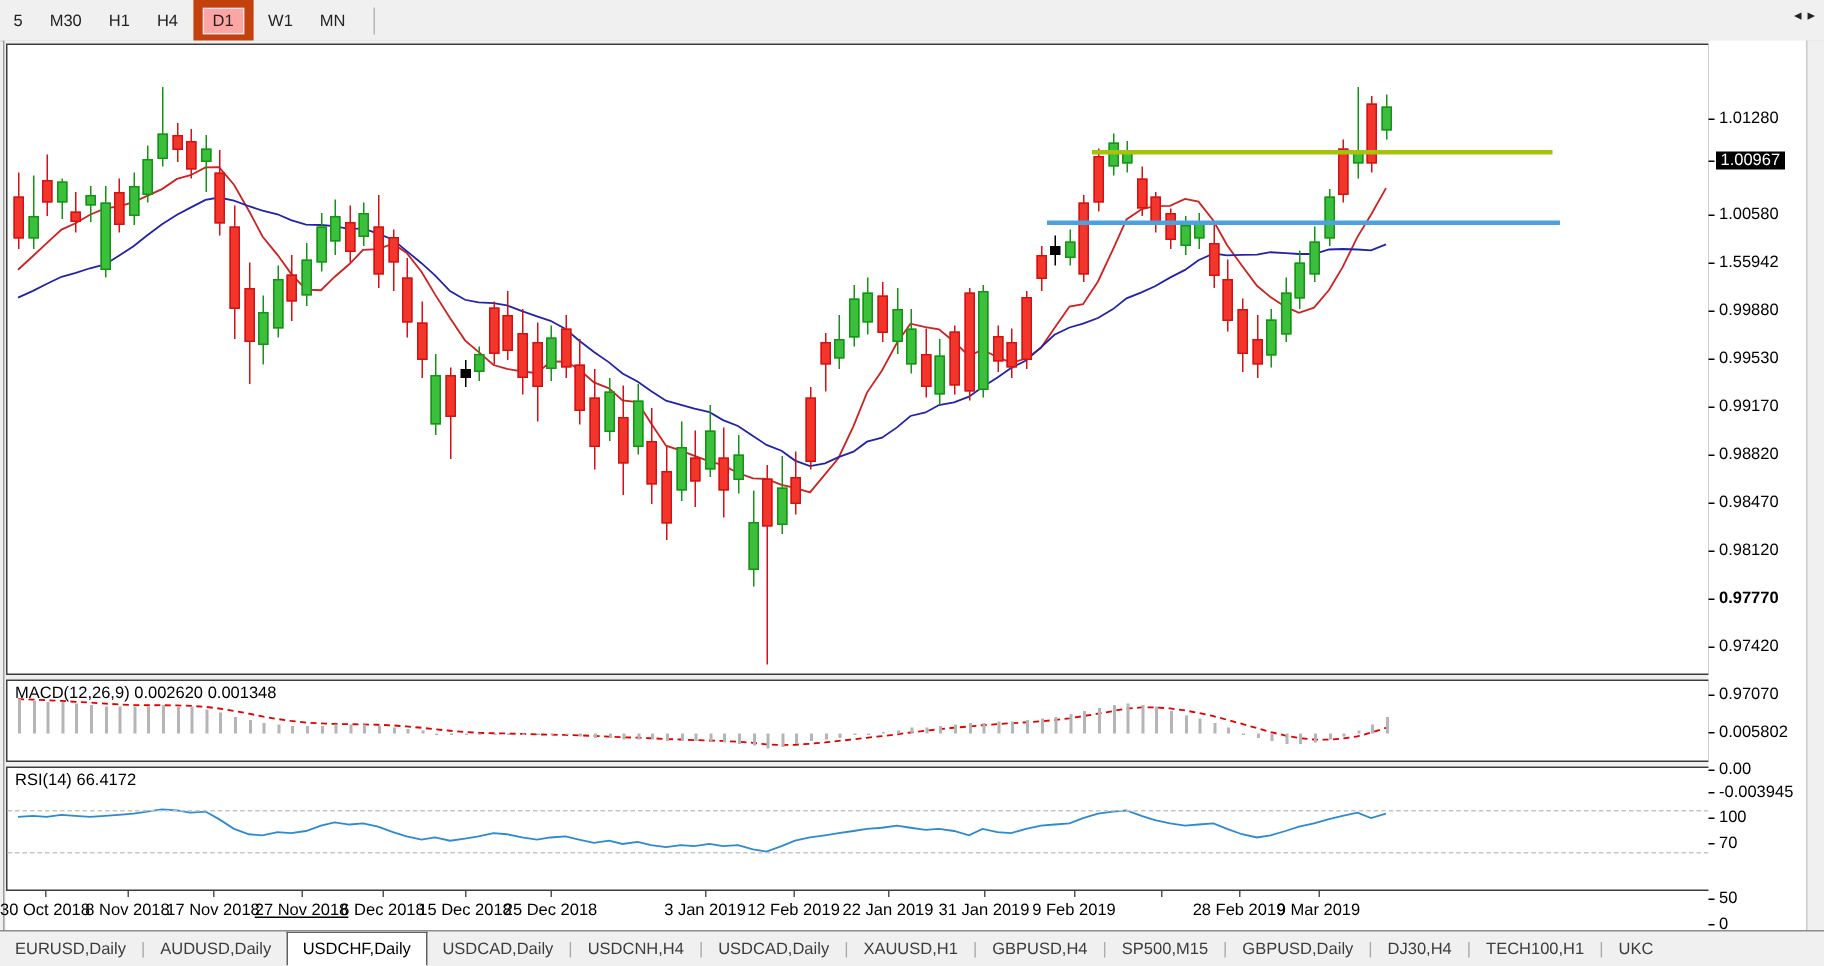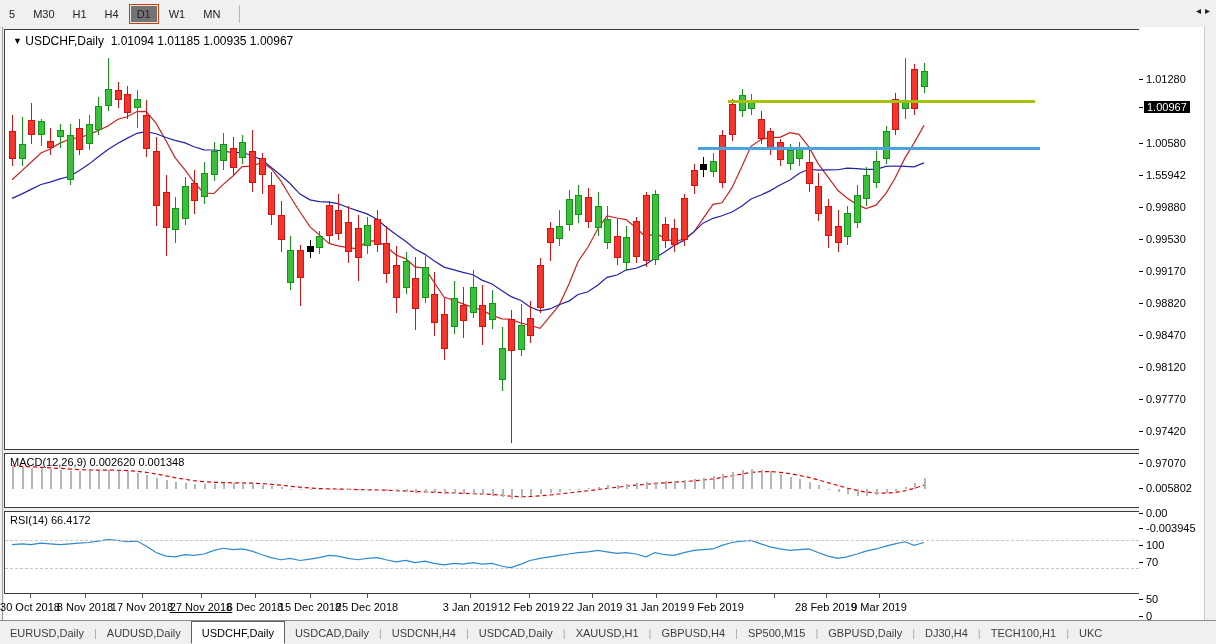--- a/index.html
+++ b/index.html
@@ -2,21 +2,21 @@
 <html><head>
 <meta charset="utf-8">
 <style>
   html,body{margin:0;padding:0;width:1216px;height:644px;overflow:hidden;
     font-family:"Liberation Sans","DejaVu Sans",sans-serif;background:#f0f0f0;}
   #app{position:relative;width:1216px;height:644px;background:#f0f0f0;}
   
   #toolbar{position:absolute;left:0;top:0;width:1216px;height:27px;background:#f0f0f0;
     border-bottom:1px solid #d9d9d9;display:flex;align-items:center;}
   .tf-btn{font-size:11px;color:#222;padding:3px 7px;margin:0 1px;border:1px solid transparent;cursor:default;}
-  .tf-btn.active{background:#737373;border:1px solid #c2410c;box-shadow:inset 0 0 0 1px #e8e8e8;}
+  .tf-btn.active{background:#fca5a5;border:6px solid #c2410c;box-shadow:inset 0 0 0 1px #e8e8e8;}
   #tf-sep{width:1px;height:18px;background:#b8b8b8;margin-left:10px;}
   
   #client{position:absolute;left:2px;top:27px;width:1202px;height:593px;background:#f0f0f0;border-left:1px solid #9e9e9e;}
   .panel{position:absolute;left:1px;width:1134px;background:#fff;border:1px solid #3c3c3c;}
   #plot{top:2px;height:419px;}
   #macd-panel{top:426px;height:53px;}
   #rsi-panel{top:484px;height:81px;padding-left:16px;}
   #date-strip{position:absolute;left:1px;top:567px;width:1202px;height:26px;background:#fff;}
   #axis-col{position:absolute;left:1136px;top:0px;width:66px;height:567px;background:#fff;}
   svg{position:absolute;left:0;top:0;overflow:visible;}
@@ -57,21 +57,20 @@
       <div class="tf-btn">H1</div>
       <div class="tf-btn">H4</div>
       <div class="tf-btn active">D1</div>
       <div class="tf-btn">W1</div>
       <div class="tf-btn">MN</div>
       <div id="tf-sep"></div>
     </div>
 
   <div id="client">
     <div id="plot" class="panel">
-      <div id="chart-title"><span class="tri">▼</span> <span>USDCHF,Daily</span>  <span>1.01094 1.01185 1.00935 1.00967</span></div>
       <svg id="main-svg" width="1134" height="419">
           <polyline points="7,149.8083999999984 17,140.67639999999938 26,132.19668571428343 36,123.06468571428445 45,119.02051428571463 55,113.14994285714295 65,108.9753142857137 74,107.67074285714153 84,104.80068571428444 93,100.62605714285516 103,96.06005714285565 113,89.27628571428613 122,86.79759999999925 132,81.57931428571469 141,81.44885714285525 151,93.18999999999855 161,110.67125714285606 170,127.63068571428596 180,139.8936571428549 189,152.41754285714268 199,163.1150285714287 209,163.5063999999989 218,154.63531428571372 228,146.02514285714238 237,136.63222857142756 247,136.1103999999999 257,132.4576000000003 266,138.45862857142734 276,151.11297142857154 285,166.24599999999964 295,182.03131428571476 305,196.903428571429 314,204.60039999999947 324,213.34102857143023 333,215.95017142857154 343,217.6461142857139 353,218.8202285714276 362,211.12325714285618 372,210.86234285714136 381,216.21108571428533 391,224.95171428571308 401,228.86542857142751 410,236.9537714285712 420,238.12788571428496 429,252.21725714285571 439,267.0893714285709 449,270.4812571428557 458,273.87314285714046 468,277.5259428571421 477,280.13508571428537 487,285.35337142857196 497,288.87571428571414 506,289.2670857142854 516,293.1807999999998 525,295.26811428571244 535,298.268628571428 545,286.2665714285698 554,275.30817142857205 564,254.0436571428565 573,231.73548571428563 583,216.9938285714278 593,198.46891428571297 602,185.8145714285708 612,188.03234285714285 621,189.5978285714288 631,197.81662857142686 641,207.20954285714174 650,203.1653714285709 660,208.12274285714267 669,211.77554285714223 679,209.16639999999893 689,201.86079999999873 698,188.68462857142788 708,174.3343428571423 717,172.76885714285635 727,157.63582857142728 737,136.24085714285732 746,116.28091428571491 756,109.49714285714339 765,107.40982857142873 775,107.27937142856928 785,102.5829142857144 794,104.4093142857142 804,117.19411428571277 813,133.37079999999816 823,147.1992571428561 833,160.5058857142854 842,168.0724000000004 852,174.59525714285712 861,178.5089714285706 871,175.1170857142858 881,163.3759428571425 890,148.24291428571445 900,127.89159999999879 909,113.14994285714295 919,95.4077714285706" fill="none" stroke="#cc2222" stroke-width="1.2"></polyline>
           <polyline points="7,168.40447272726988 17,163.88689999999735 26,159.361876923075 36,154.50485714285531 45,152.06095999999894 55,148.83812499999863 65,146.26303529411564 74,140.67639999999938 84,134.1228470588253 93,127.03211764705986 103,119.51164705882286 113,113.17296470588252 122,108.39209411764728 132,103.28891764706043 141,101.67738823529436 151,103.71865882352787 161,107.47889411764737 170,110.37964705882592 180,112.85065882353092 189,116.71832941176422 199,119.78023529411757 209,119.99510588235535 218,120.8008705882333 228,122.73470588235301 237,122.3049647058815 247,125.74289411764533 257,129.82543529411646 266,137.2384705882335 276,145.45727058823363 285,153.51491764705895 295,164.09729411764516 305,169.84508235293924 314,171.61776470588012 324,172.10122352941056 333,173.60531764705775 343,177.47298823529206 353,180.857199999999 362,183.86538823529241 372,189.34458823529485 381,196.97249411764562 391,204.60040000000146 401,211.58369411764704 410,218.99672941176516 420,224.36849411764769 429,230.70717647059007 439,237.09957647059036 449,239.89289411764798 458,242.41762352941095 468,244.7811999999991 477,250.09924705882167 487,254.02063529411492 497,260.73534117646886 506,266.5905647058808 516,270.5119529411751 525,277.0655058823512 535,280.7720235294108 545,278.945623529412 554,274.755647058822 564,271.1028470588224 573,264.4418588235304 583,261.8096941176466 593,254.9338352941179 602,247.30592941176405 612,244.9960705882338 621,240.0540470588228 631,238.2813647058819 641,234.4136941176435 650,227.96757647058632 660,221.6826117647039 669,215.39764705882243 679,210.40190588235248 689,201.5922117647051 698,193.1585411764682 708,188.32395294117708 717,185.74550588235013 727,181.98527058823367 737,176.07632941176377 746,168.9318823529394 756,164.95677647058818 765,160.87423529411808 775,155.07272941176507 785,149.91583529411628 794,143.52343529411797 804,139.01115294117642 813,140.19294117646896 823,139.87063529411938 833,139.7631999999995 842,138.15167058823545 852,138.68884705882482 861,139.33345882352802 871,139.33345882352802 881,136.32527058823362 890,136.00296470588 900,136.32527058823362 909,136.862447058823 919,132.8873411764718" fill="none" stroke="#2323a8" stroke-width="1.2"></polyline>
         </svg>
     <div class="wick" style="left: 7px; top: 84.9712px; height: 51.1392px; background: rgb(212, 18, 18);"></div>
         <div class="body" style="left: 4px; top: 101.409px; height: 27.396px; background: rgb(243, 54, 44); border: 1px solid rgb(212, 18, 18);"></div>
         <div class="wick" style="left: 17px; top: 86.7976px; height: 49.3128px; background: rgb(21, 147, 21);"></div>
         <div class="body" style="left: 14px; top: 114.194px; height: 14.6112px; background: rgb(60, 191, 60); border: 1px solid rgb(21, 147, 21);"></div>
         <div class="wick" style="left: 26px; top: 73.0996px; height: 41.094px; background: rgb(212, 18, 18);"></div>
         <div class="body" style="left: 23px; top: 90.4504px; height: 14.6112px; background: rgb(243, 54, 44); border: 1px solid rgb(212, 18, 18);"></div>
@@ -424,21 +423,21 @@
         <div class="axlbl" style="left: 7px; top: 206px;">0.99530</div>
         <div class="tick" style="left: 0px; top: 244px;"></div>
         <div class="axlbl" style="left: 7px; top: 238px;">0.99170</div>
         <div class="tick" style="left: 0px; top: 276px;"></div>
         <div class="axlbl" style="left: 7px; top: 270px;">0.98820</div>
         <div class="tick" style="left: 0px; top: 308px;"></div>
         <div class="axlbl" style="left: 7px; top: 302px;">0.98470</div>
         <div class="tick" style="left: 0px; top: 340px;"></div>
         <div class="axlbl" style="left: 7px; top: 334px;">0.98120</div>
         <div class="tick" style="left: 0px; top: 372px;"></div>
-        <div class="axlbl" style="left: 7px; top: 366px;">0.97770</div>
+        <div class="axlbl" style="left: 7px; top: 366px; font-weight: bold;">0.97770</div>
         <div class="tick" style="left: 0px; top: 404px;"></div>
         <div class="axlbl" style="left: 7px; top: 398px;">0.97420</div>
         <div class="tick" style="left: 0px; top: 436px;"></div>
         <div class="axlbl" style="left: 7px; top: 430px;">0.97070</div>
         <div class="tick" style="left: 0px; top: 461px;"></div>
         <div class="axlbl" style="left: 7px; top: 455px;">0.005802</div>
         <div class="tick" style="left: 0px; top: 486px;"></div>
         <div class="axlbl" style="left: 7px; top: 480px;">0.00</div>
         <div class="tick" style="left: 0px; top: 501px;"></div>
         <div class="axlbl" style="left: 7px; top: 495px;">-0.003945</div>

